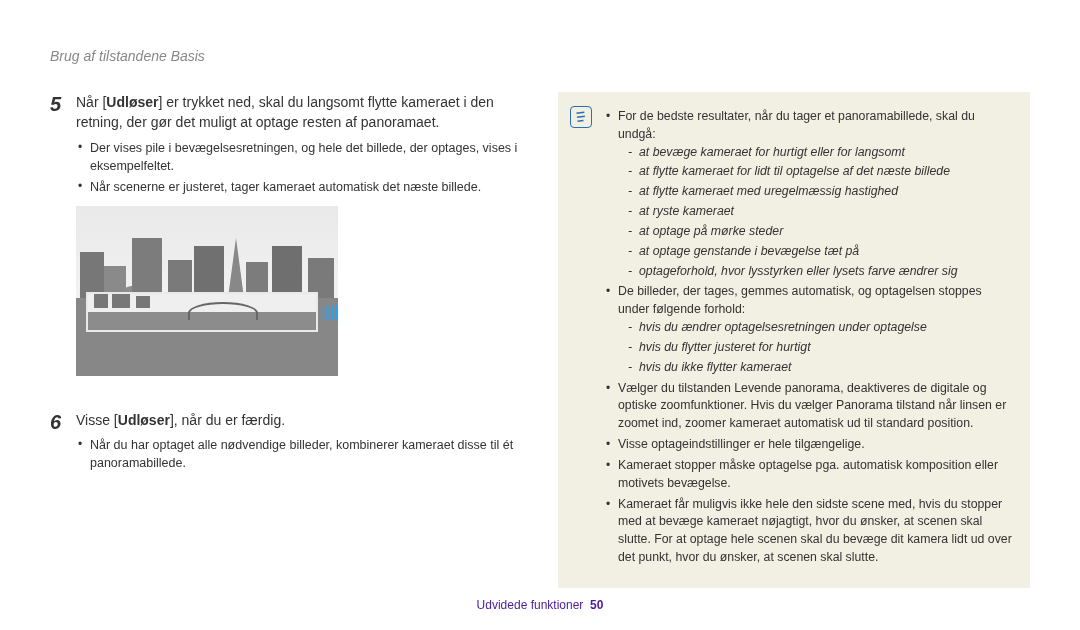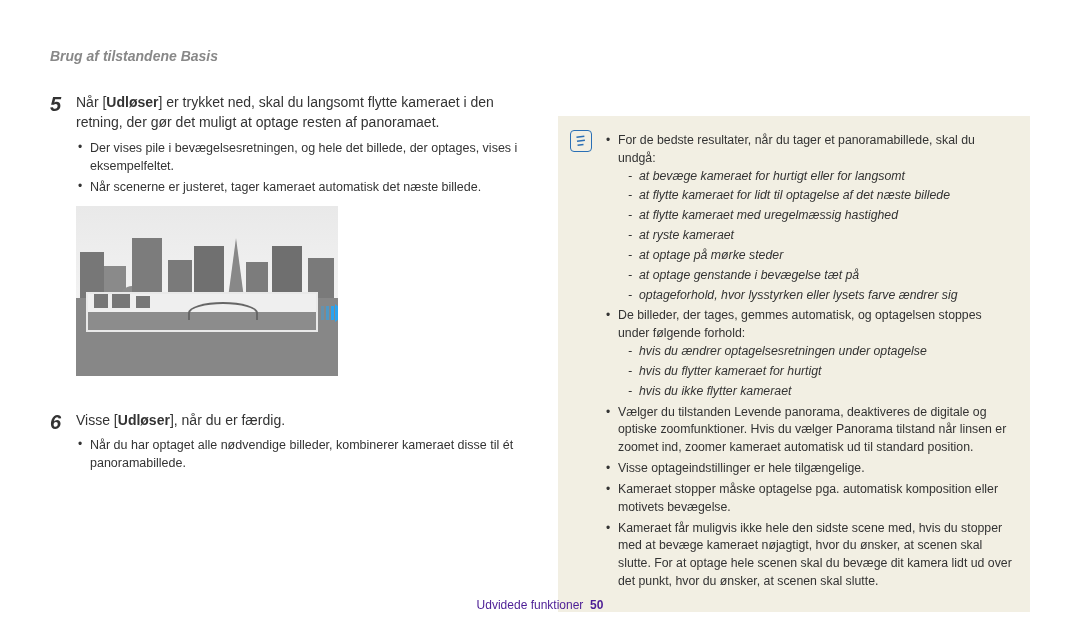--- a/index.html
+++ b/index.html
@@ -9,33 +9,32 @@
     background: #ffffff;
     font-family: Arial, Helvetica, sans-serif;
     color: #333;
     position: relative;
     padding: 48px 50px 0 50px;
   }
   .page-header {
     font-size: 14px;
     color: #888;
     font-style: italic;
-    font-weight: 700;
+    font-weight: 400;
     margin-bottom: 28px;
   }
   .columns {
     display: flex;
     gap: 28px;
   }
   .left-col {
     flex: 0 0 480px;
   }
   .right-col {
     flex: 1;
-    margin-top: 24px;
   }
   .step {
     display: flex;
     gap: 10px;
     margin-bottom: 16px;
   }
   .step-num {
     font-size: 20px;
     font-style: italic;
     font-weight: 600;
@@ -310,21 +309,21 @@
             <li>at ryste kameraet</li>
             <li>at optage på mørke steder</li>
             <li>at optage genstande i bevægelse tæt på</li>
             <li>optageforhold, hvor lysstyrken eller lysets farve ændrer sig</li>
           </ul>
         </li>
         <li>
           <span>De billeder, der tages, gemmes automatisk, og optagelsen stoppes under følgende forhold:</span>
           <ul class="dashes">
             <li>hvis du ændrer optagelsesretningen under optagelse</li>
-            <li>hvis du flytter kameraet for hurtigt</li>
+            <li>hvis du flytter justeret for hurtigt</li>
             <li>hvis du ikke flytter kameraet</li>
           </ul>
         </li>
         <li>Vælger du tilstanden Levende panorama, deaktiveres de digitale og optiske zoomfunktioner. Hvis du vælger Panorama tilstand når linsen er zoomet ind, zoomer kameraet automatisk ud til standard position.</li>
         <li>Visse optageindstillinger er hele tilgængelige.</li>
         <li>Kameraet stopper måske optagelse pga. automatisk komposition eller motivets bevægelse.</li>
         <li>Kameraet får muligvis ikke hele den sidste scene med, hvis du stopper med at bevæge kameraet nøjagtigt, hvor du ønsker, at scenen skal slutte. For at optage hele scenen skal du bevæge dit kamera lidt ud over det punkt, hvor du ønsker, at scenen skal slutte.</li>
       </ul>
     </div>
   </div>

